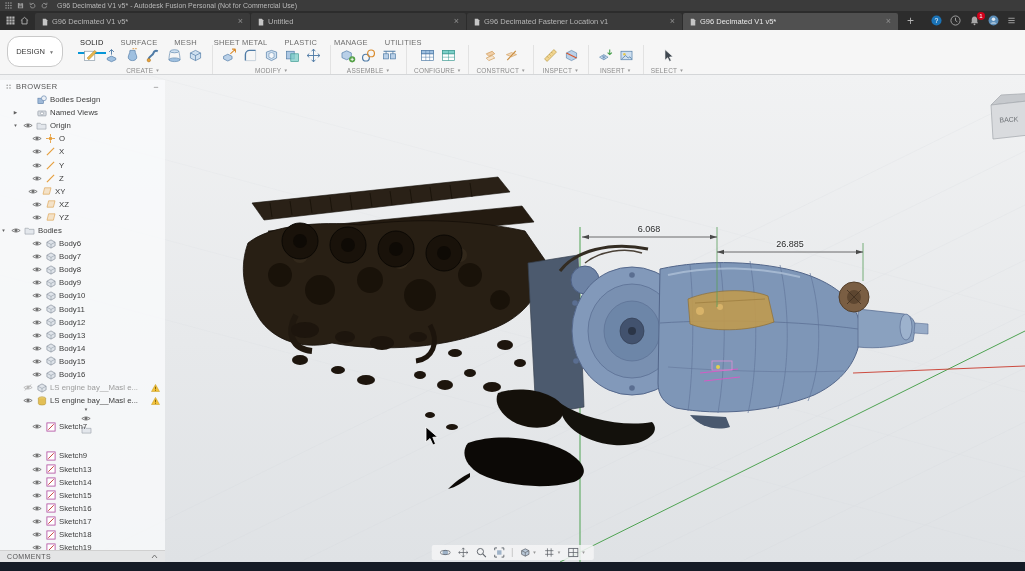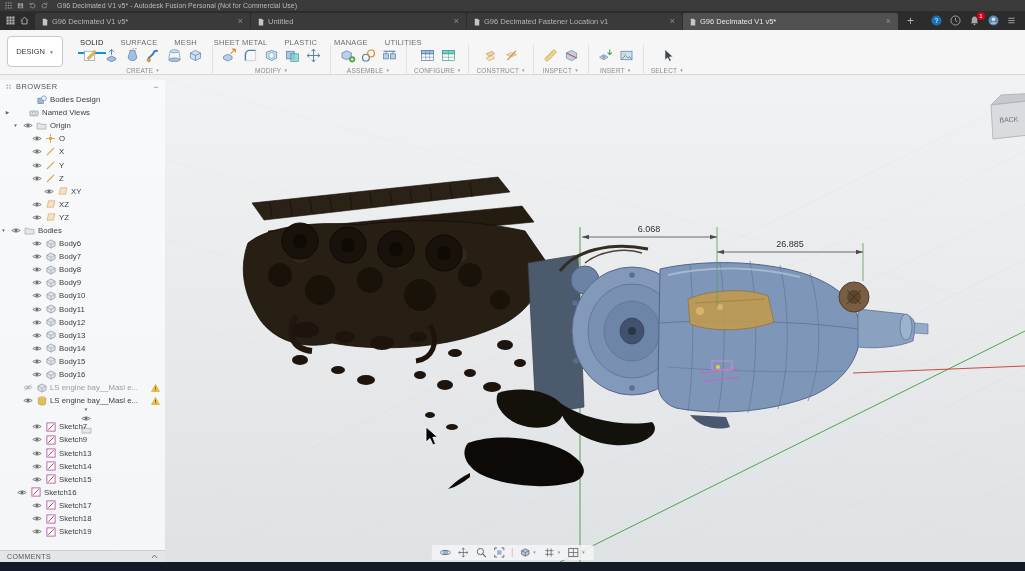--- a/index.html
+++ b/index.html
@@ -28,21 +28,21 @@
   .tab-new { color:#b5b5b5; font-size:12px; padding:0 8px; display:flex; align-items:center; }
   .tabbar-right { display:flex; align-items:center; gap:8px; padding:0 9px; margin-left:auto; }
   .tr-icon { display:flex; position:relative; }
   .notif-badge { position:absolute; top:-3px; right:-5px; background:#d0021b; color:#fff;
                  font-size:6px; line-height:1; padding:1px 2.5px; border-radius:5px; }
 
   
   .toolbar { position:absolute; top:30px; left:0; right:0; height:45px; background:#f6f6f6;
              border-bottom:1px solid #d4d6d8; }
   .design-btn { position:absolute; left:7px; top:6px; width:56px; height:31px; background:#fff;
-                border:1px solid #c9c9c9; border-radius:4px; display:flex; align-items:center;
+                border:1px solid #c9c9c9; border-radius:12px; display:flex; align-items:center;
                 justify-content:center; gap:4px; font-size:7.5px; color:#3a3a3a; }
   .design-caret { font-size:5px; color:#777; }
   .menu-tabs { position:absolute; left:78px; top:0; height:15px; display:flex; align-items:stretch;
                gap:13px; font-size:7.5px; color:#6d6d6d; }
   .menu-tab { display:flex; align-items:center; padding:12px 2px; letter-spacing:.2px; }
   .menu-tab.active { color:#1c1c1c; box-shadow:inset 0 -2px 0 #0696d7; }
   .tool-groups { position:absolute; left:74px; top:15px; height:30px; display:flex; align-items:flex-start; }
   .tool-group { display:flex; flex-direction:column; align-items:center; padding:0 7px;
                 border-right:1px solid #e2e2e2; }
   .tool-group:last-child { border-right:none; }
@@ -626,21 +626,21 @@
             <span class="chev"></span>
             <span class="eye"></span>
             <span class="ticon">
               <svg viewBox="0 0 11 11" width="10" height="10">
                 <rect x="1" y="3.5" width="6" height="6" fill="#9fb9d8" stroke="#5f82ab" stroke-width="0.7"></rect>
                 <circle cx="7.6" cy="3.6" r="2.7" fill="#eaeff5" stroke="#5f82ab" stroke-width="0.7"></circle>
               </svg>
             </span>
             <span class="tlabel">Bodies Design</span>
           </div>
-          <div class="tree-row" style="padding-left: 4px;">
+          <div class="tree-row" style="padding-left: 12px;">
             <span class="chev">▶</span>
             <span class="eye"></span>
             <span class="ticon">
               <svg viewBox="0 0 12 9" width="10" height="8">
                 <rect x="1" y="2" width="10" height="6" rx="1" fill="#d7dbe0" stroke="#8b94a0" stroke-width="0.7"></rect>
                 <circle cx="6" cy="5" r="1.8" fill="#fff" stroke="#8b94a0" stroke-width="0.7"></circle>
               </svg>
             </span>
             <span class="tlabel">Named Views</span>
           </div>
@@ -713,21 +713,21 @@
                 <circle cx="6" cy="4" r="1.7" fill="#6b6b6b"></circle>
               </svg>
             </span>
             <span class="ticon">
               <svg viewBox="0 0 10 10" width="9" height="9">
                 <line x1="1" y1="9" x2="9" y2="1" stroke="#e59e3c" stroke-width="1.3"></line>
               </svg>
             </span>
             <span class="tlabel">Z</span>
           </div>
-          <div class="tree-row" style="padding-left: 33px;">
+          <div class="tree-row" style="padding-left: 17px;">
             <span class="chev"></span>
             <span class="eye">
               <svg viewBox="0 0 12 8" width="10" height="7">
                 <path d="M1 4 Q6 0.2 11 4 Q6 7.8 1 4 Z" fill="none" stroke="#6b6b6b" stroke-width="1"></path>
                 <circle cx="6" cy="4" r="1.7" fill="#6b6b6b"></circle>
               </svg>
             </span>
             <span class="ticon">
               <svg viewBox="0 0 12 10" width="10" height="8">
                 <path d="M3 1 H11 L9 9 H1 Z" fill="#f3cf9e" fill-opacity="0.55" stroke="#dca24f" stroke-width="0.8"></path>
@@ -1027,21 +1027,21 @@
               </svg>
             </span>
             <span class="ticon">
               <svg viewBox="0 0 11 11" width="10" height="10">
                 <rect x="1" y="1" width="9" height="9" fill="#fff" stroke="#b04a9e" stroke-width="0.9"></rect>
                 <path d="M2.5 8.5 L8.5 2.5" stroke="#c2342e" stroke-width="1"></path>
               </svg>
             </span>
             <span class="tlabel">Sketch7</span>
           </div>
-          <div class="tree-row" style="padding-left: 21px;">
+          <div class="tree-row" style="padding-left: 21px; margin-top: 16px;">
             <span class="chev"></span>
             <span class="eye">
               <svg viewBox="0 0 12 8" width="10" height="7">
                 <path d="M1 4 Q6 0.2 11 4 Q6 7.8 1 4 Z" fill="none" stroke="#6b6b6b" stroke-width="1"></path>
                 <circle cx="6" cy="4" r="1.7" fill="#6b6b6b"></circle>
               </svg>
             </span>
             <span class="ticon">
               <svg viewBox="0 0 11 11" width="10" height="10">
                 <rect x="1" y="1" width="9" height="9" fill="#fff" stroke="#b04a9e" stroke-width="0.9"></rect>
@@ -1091,21 +1091,21 @@
               </svg>
             </span>
             <span class="ticon">
               <svg viewBox="0 0 11 11" width="10" height="10">
                 <rect x="1" y="1" width="9" height="9" fill="#fff" stroke="#b04a9e" stroke-width="0.9"></rect>
                 <path d="M2.5 8.5 L8.5 2.5" stroke="#c2342e" stroke-width="1"></path>
               </svg>
             </span>
             <span class="tlabel">Sketch15</span>
           </div>
-          <div class="tree-row" style="padding-left: 6px;">
+          <div class="tree-row" style="padding-left: 21px;">
             <span class="chev"></span>
             <span class="eye">
               <svg viewBox="0 0 12 8" width="10" height="7">
                 <path d="M1 4 Q6 0.2 11 4 Q6 7.8 1 4 Z" fill="none" stroke="#6b6b6b" stroke-width="1"></path>
                 <circle cx="6" cy="4" r="1.7" fill="#6b6b6b"></circle>
               </svg>
             </span>
             <span class="ticon">
               <svg viewBox="0 0 11 11" width="10" height="10">
                 <rect x="1" y="1" width="9" height="9" fill="#fff" stroke="#b04a9e" stroke-width="0.9"></rect>

